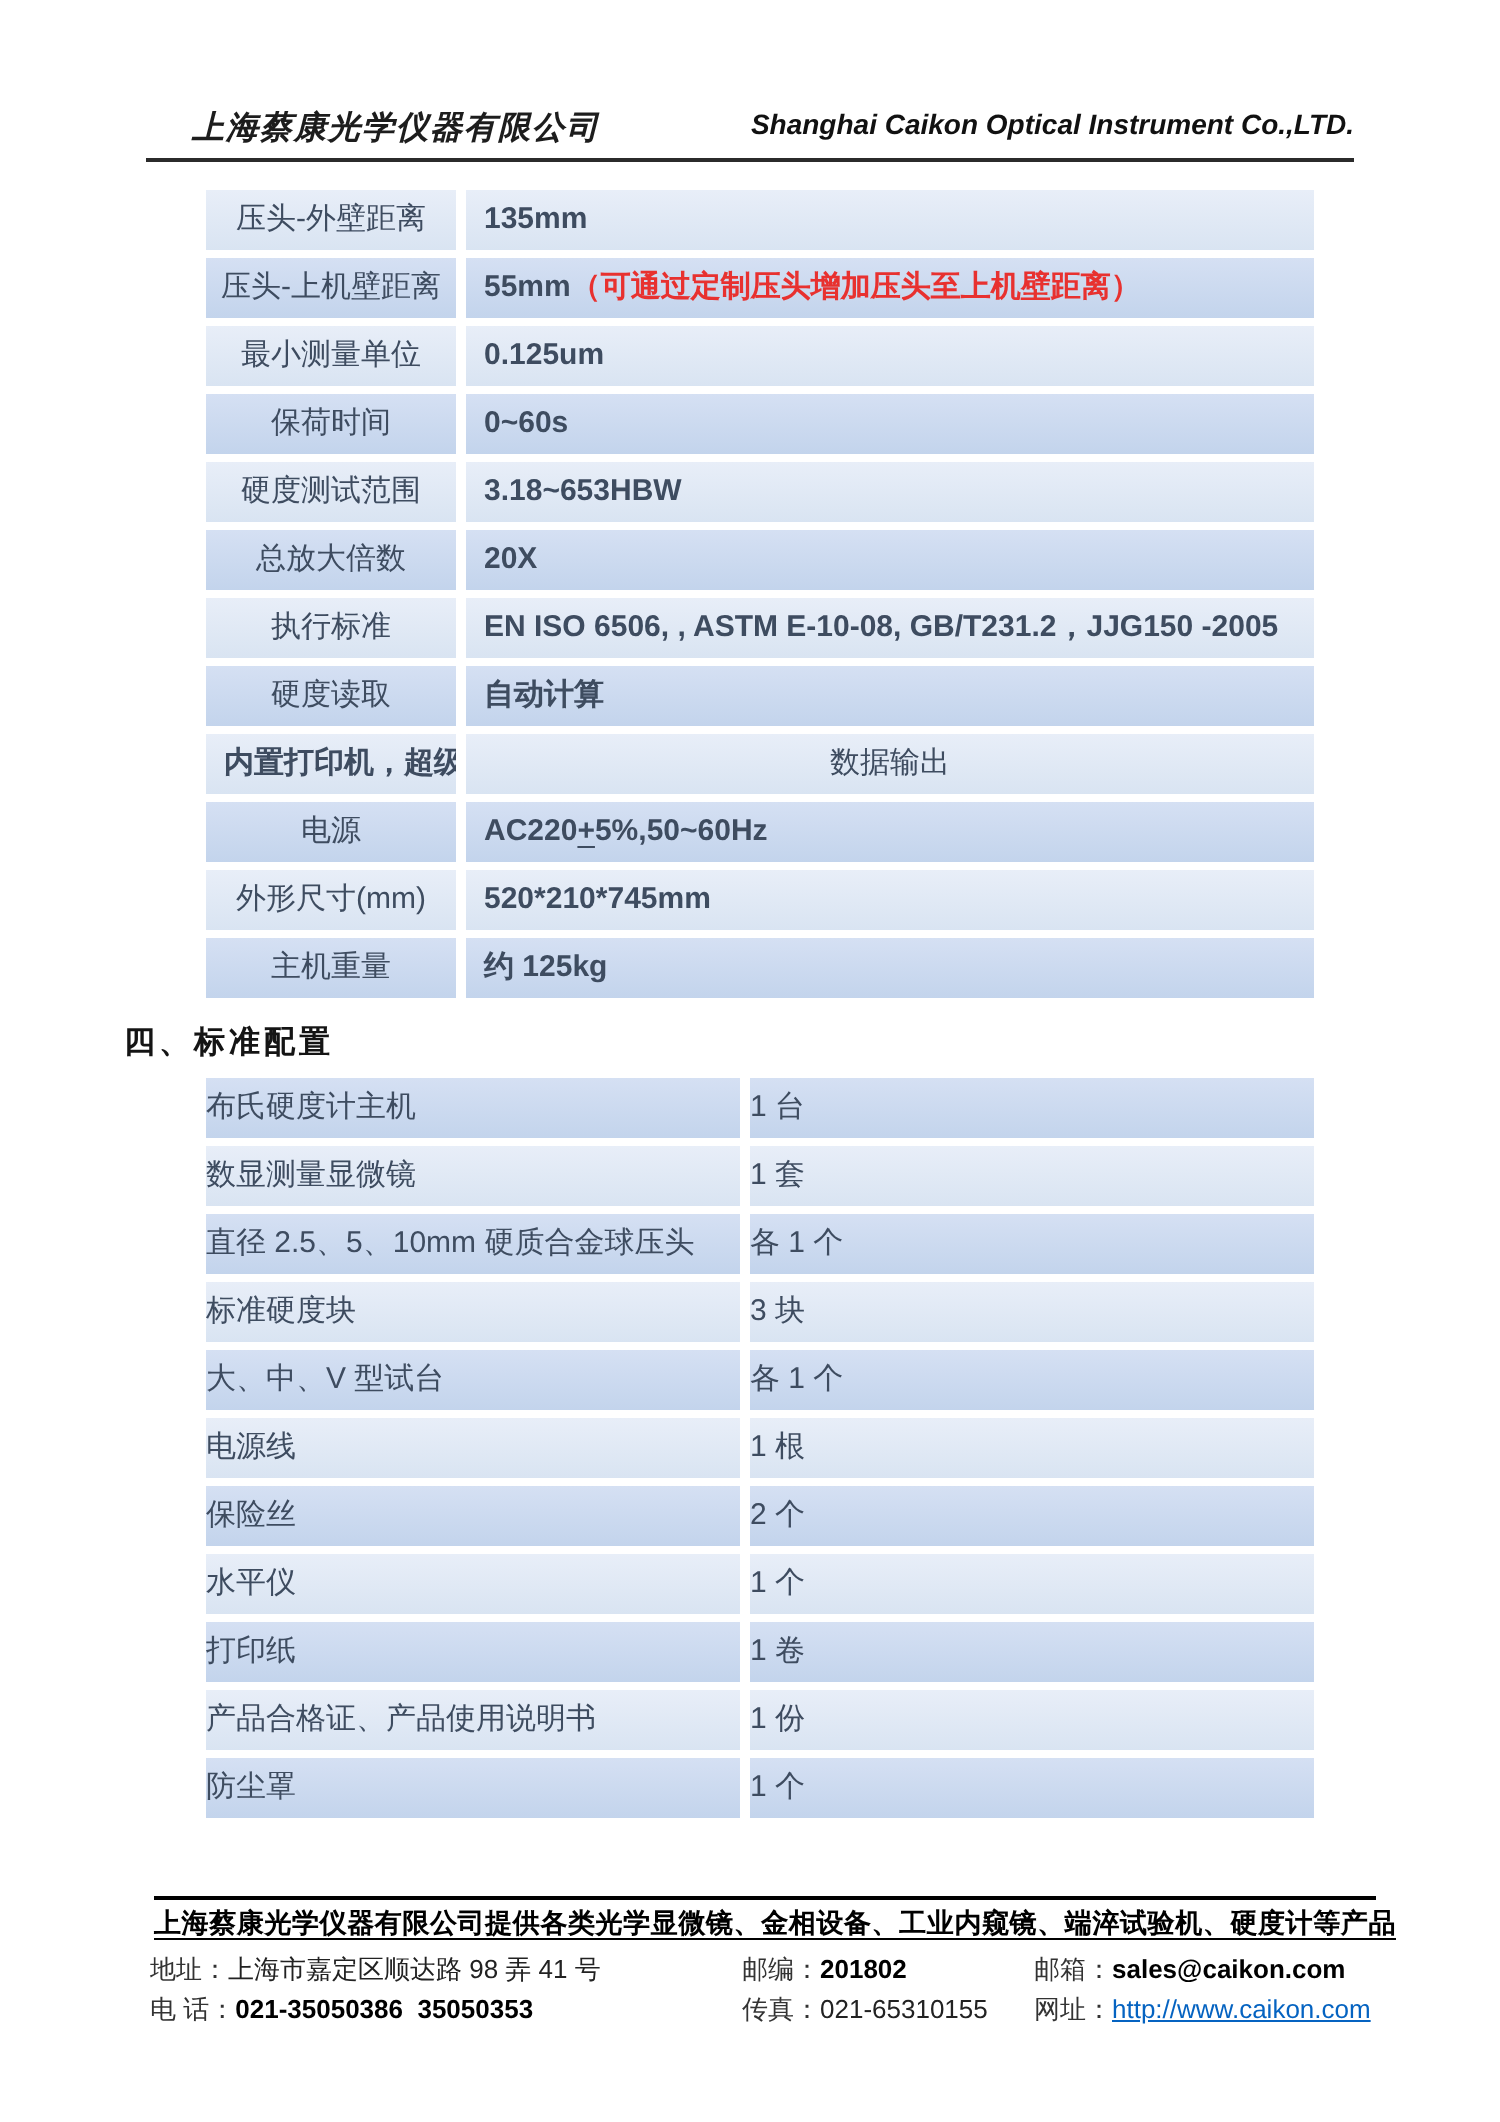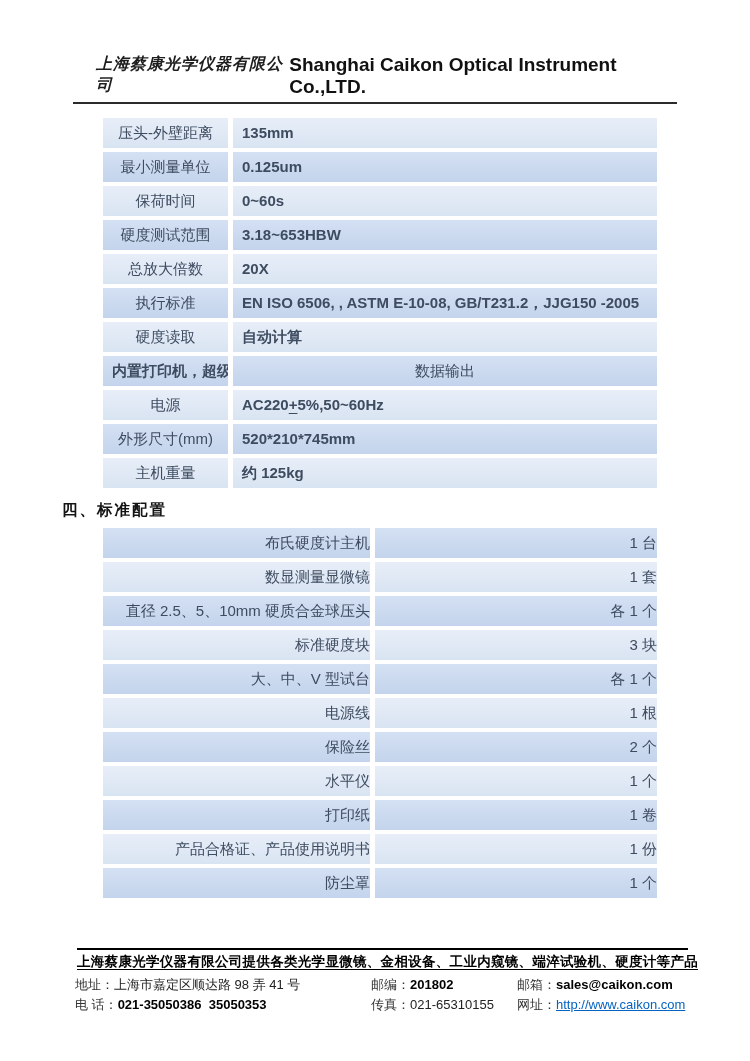--- a/index.html
+++ b/index.html
@@ -3,33 +3,33 @@
 <meta charset="utf-8">
 <style>
   html,body{margin:0;padding:0;background:#ffffff;}
   .page{
     position:relative;width:750px;height:1061px;background:#ffffff;overflow:hidden;
     font-family:"Liberation Sans","DejaVu Sans",sans-serif;
   }
   
   .header{display:flex;justify-content:space-between;align-items:flex-start;margin:0 73px;padding-top:54px;}
   .co-cn{font-size:16px;font-weight:bold;font-style:italic;color:#1d1d1d;margin-left:23px;letter-spacing:1px;}
-  .co-en{font-size:19px;font-weight:600;color:#111;}
+  .co-en{font-size:14px;font-style:italic;font-weight:600;color:#111;}
   .header-rule{margin:4px 73px 0 73px;border-top:2px solid #2b2b2b;height:0;}
   
   .table{margin-left:103px;width:554px;}
   .t1{margin-top:14px;}
   .t2{margin-top:7px;}
   .row{display:grid;column-gap:5px;margin-bottom:4px;}
   .t1 .row{grid-template-columns:125px 424px;}
   .t2 .row{grid-template-columns:267px 282px;}
   .cell{height:30px;line-height:29px;font-size:15px;color:#3e4c60;white-space:nowrap;overflow:hidden;}
   .t1 .label{text-align:center;}
   .t1 .value{padding-left:9px;font-weight:bold;}
-  .t2 .cell{text-align:right;}
+  .t2 .cell{text-align:left;}
   .t1 .row:nth-child(odd)  .cell{background:linear-gradient(180deg,#e8eef8 0%,#d9e4f2 100%);}
   .t1 .row:nth-child(even) .cell{background:linear-gradient(180deg,#d5e0f3 0%,#c3d4ec 100%);}
   .t2 .row:nth-child(odd)  .cell{background:linear-gradient(180deg,#d5e0f3 0%,#c3d4ec 100%);}
   .t2 .row:nth-child(even) .cell{background:linear-gradient(180deg,#e8eef8 0%,#d9e4f2 100%);}
   .red{color:#e8312f;}
   .pm{text-decoration:underline;text-underline-offset:3px;}
   .section-heading{margin:12px 0 0 62px;font-size:15.5px;font-weight:bold;color:#141414;letter-spacing:2px;}
   
   .footer{position:absolute;left:75px;right:62px;top:948px;}
   .tagline{
@@ -52,20 +52,24 @@
   <div class="header">
     <span class="co-cn">上海蔡康光学仪器有限公司</span>
     <span class="co-en">Shanghai Caikon Optical Instrument Co.,LTD.</span>
   </div>
   <div class="header-rule"></div>
 
   <div class="table t1">
     <div class="row">
       <div class="cell label">压头-外壁距离</div>
       <div class="cell value">135mm</div>
+    </div>
+    <div class="row">
+      <div class="cell label">压头-上机壁距离</div>
+      <div class="cell value"><span>55mm</span><span class="red">（可通过定制压头增加压头至上机壁距离）</span></div>
     </div>
     <div class="row">
       <div class="cell label">最小测量单位</div>
       <div class="cell value">0.125um</div>
     </div>
     <div class="row">
       <div class="cell label">保荷时间</div>
       <div class="cell value">0~60s</div>
     </div>
     <div class="row">

